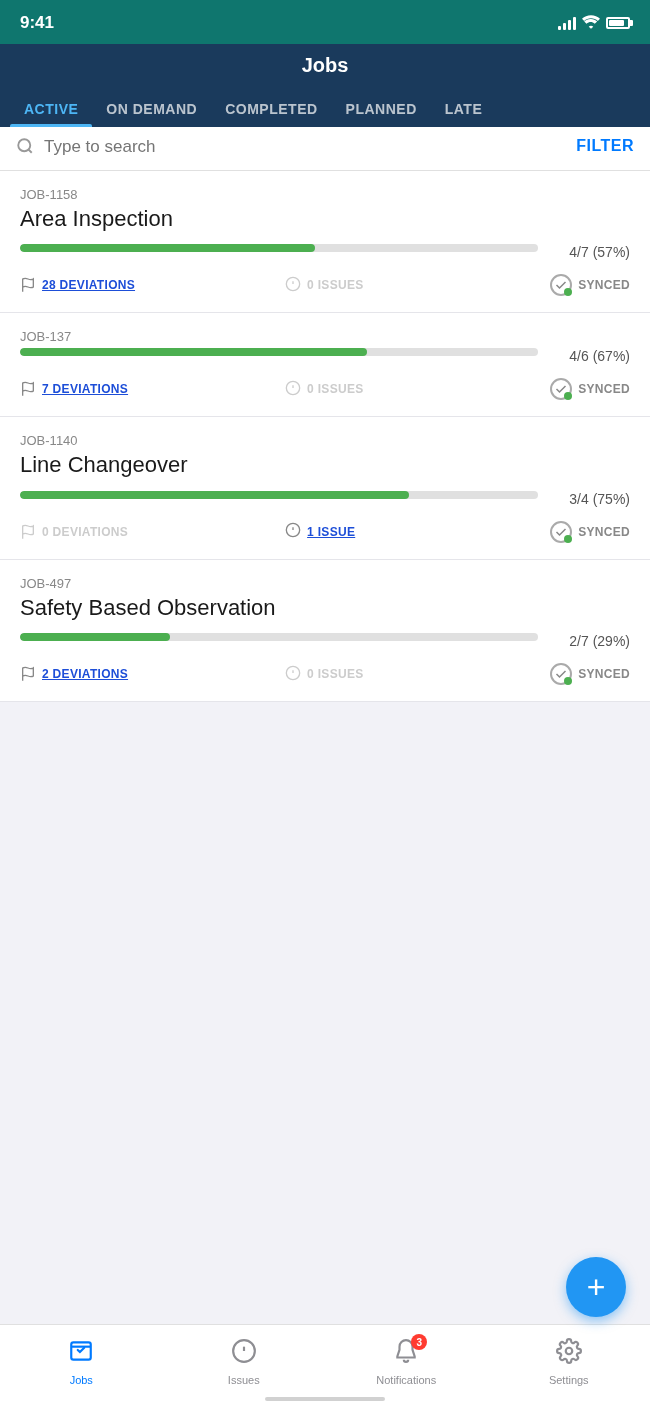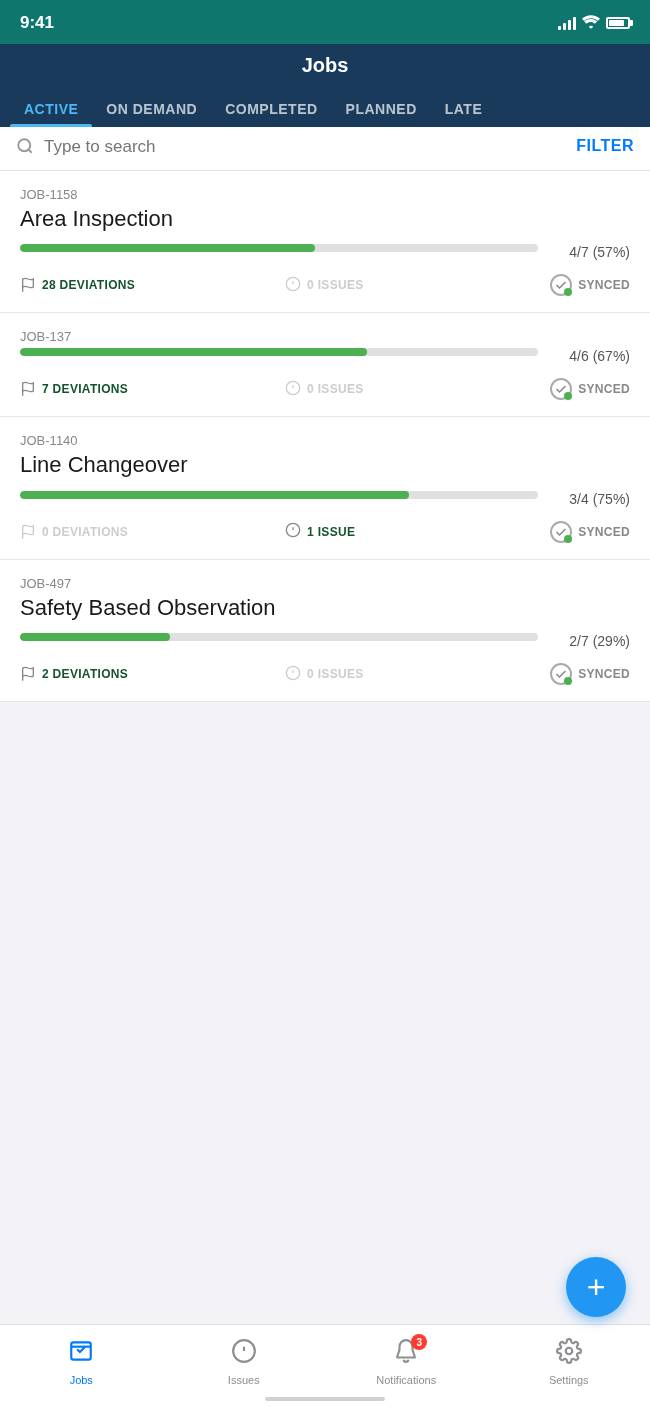--- a/index.html
+++ b/index.html
@@ -212,21 +212,21 @@
       font-size: 14px;
       color: #888;
     }
     .stat-label {
       font-size: 12px;
       font-weight: 600;
       color: #888;
       letter-spacing: 0.3px;
     }
     .stat-label.disabled { color: #ccc; }
-    .stat-label.active { color: #14532d; }
+    .stat-label.active { color: #1d4ed8; text-decoration: underline; }
     .synced-item {
       display: flex;
       align-items: center;
       gap: 6px;
       margin-left: auto;
     }
     .synced-circle {
       width: 22px;
       height: 22px;
       border-radius: 50%;

